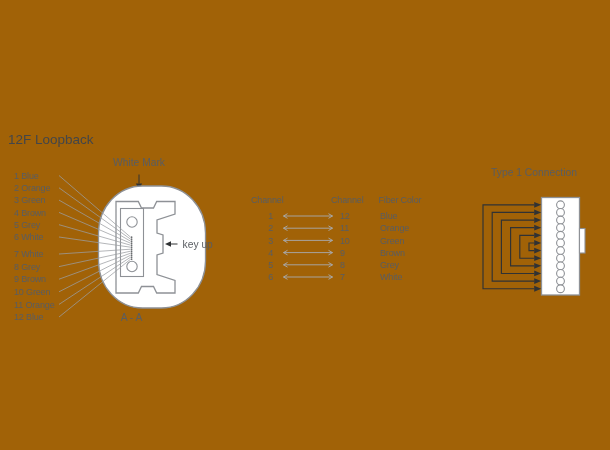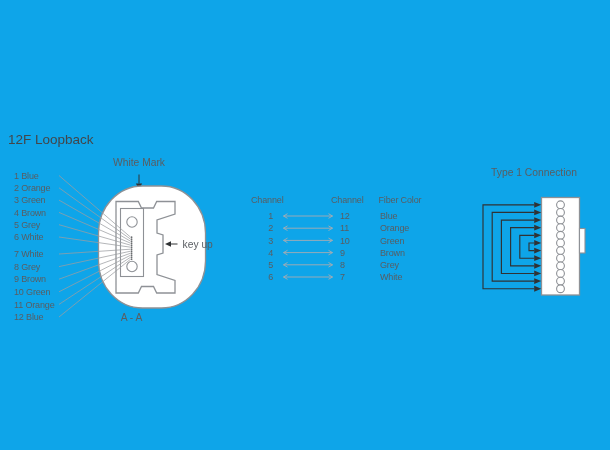--- a/index.html
+++ b/index.html
@@ -1,19 +1,19 @@
 <!DOCTYPE html>
 <html><head>
 <meta charset="utf-8">
 <style>
   html,body{margin:0;padding:0;background:#fff;}
   .canvas{
     position:relative;
     width:610px;height:450px;
-    background:#0ea5e9;
+    background:#a16207;
     font-family:"Liberation Sans", sans-serif;
     overflow:hidden;
   }
   svg{position:absolute;left:0;top:0;}
   text{font-family:"Liberation Sans", sans-serif;}
   .t-title{font-size:13.5px;fill:#43464a;}
   .t-mid{font-size:10.3px;fill:#595d62;}
   .t-small{font-size:9px;fill:#595d62;letter-spacing:-0.15px;}
   .outline{stroke:#8e9196;stroke-width:1.3;fill:#ffffff;}
   .outline-thin{stroke:#8e9196;stroke-width:1.1;fill:#ffffff;}

